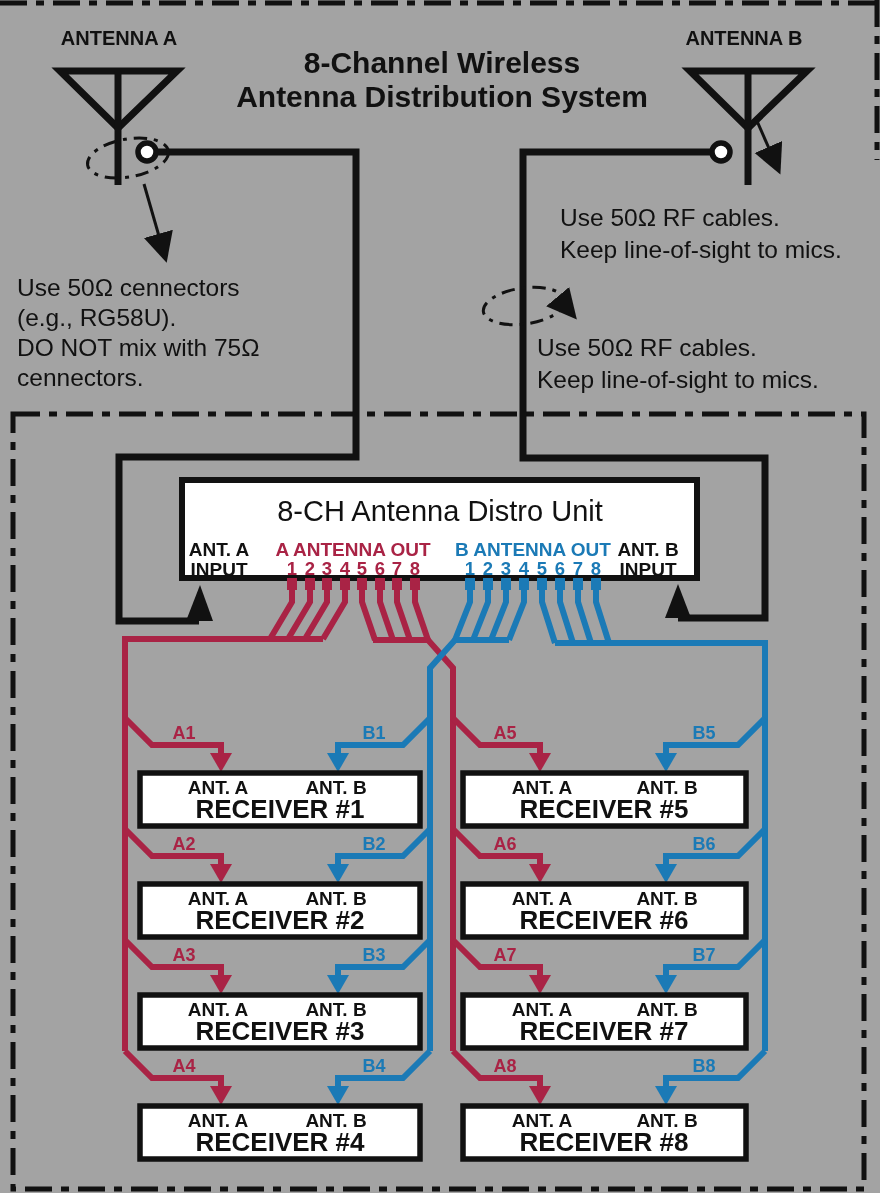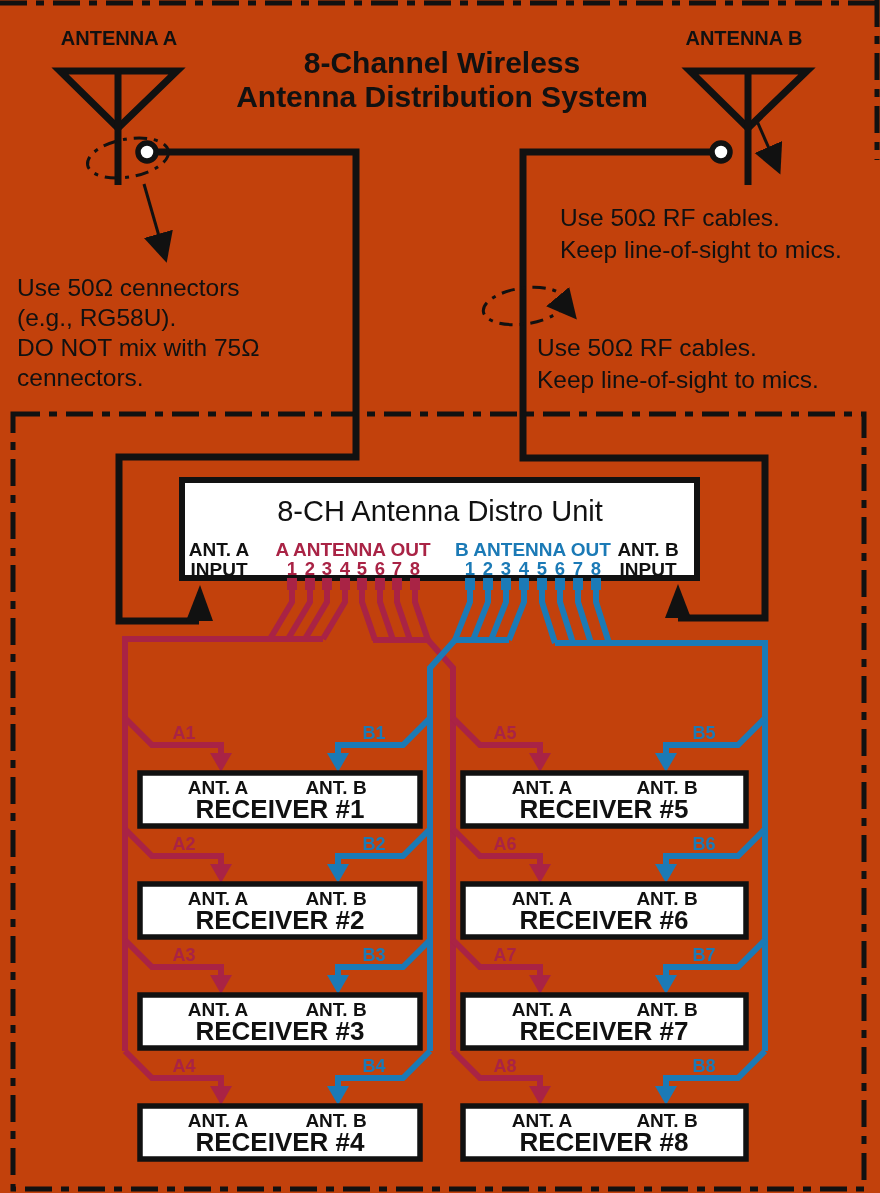--- a/index.html
+++ b/index.html
@@ -1,16 +1,16 @@
 <!DOCTYPE html>
 <html><head>
 <meta charset="utf-8">
 <style>
   html,body{margin:0;padding:0;background:#fff;}
-  .stage{position:relative;width:880px;height:1193px;background:#c2410c;overflow:hidden;}
+  .stage{position:relative;width:880px;height:1193px;background:#a3a3a3;overflow:hidden;}
   svg{display:block;}
   svg text{font-family:"Liberation Sans","DejaVu Sans",sans-serif;fill:#111;}
   .t-title{font-size:30px;font-weight:700;text-anchor:middle;}
   .t-antlbl{font-size:20px;font-weight:700;text-anchor:middle;}
   .t-note{font-size:24.5px;font-weight:400;}
   .t-distro{font-size:29px;font-weight:400;text-anchor:middle;}
   .t-panel{font-size:19px;font-weight:700;text-anchor:middle;}
   .t-port{font-size:18.5px;font-weight:700;text-anchor:middle;}
   .t-rxant{font-size:19px;font-weight:700;text-anchor:middle;}
   .t-rxname{font-size:26px;font-weight:700;text-anchor:middle;}

